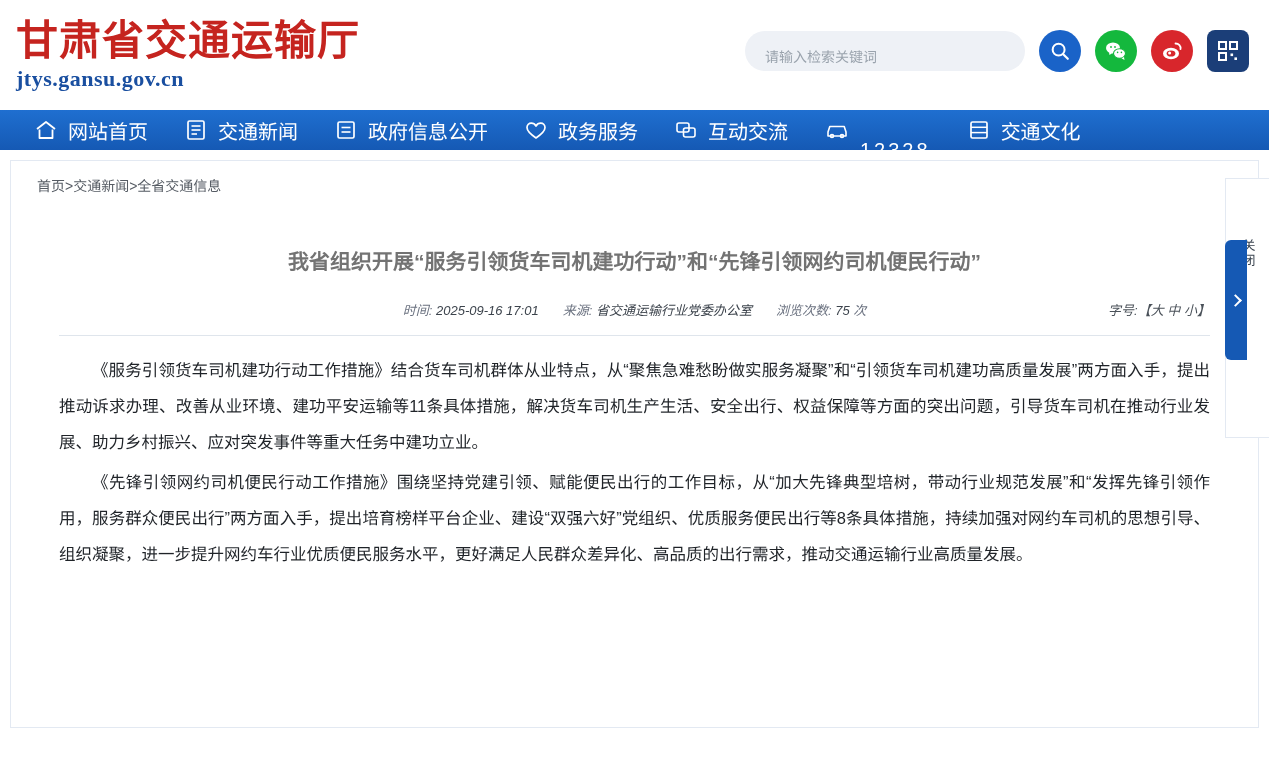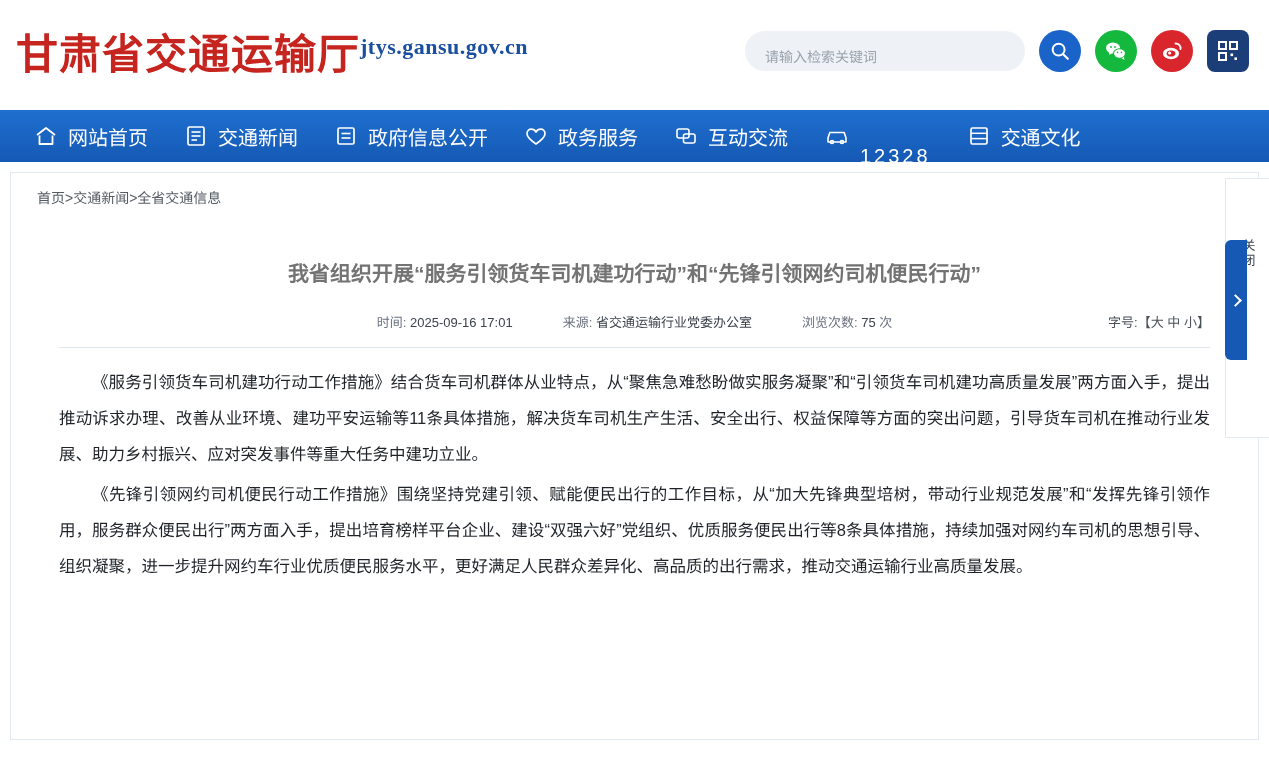--- a/index.html
+++ b/index.html
@@ -15,21 +15,21 @@
   .header {
     position: relative;
     height: 110px;
     background: #ffffff;
     display: flex;
     align-items: center;
   }
   .logo-block {
     margin-left: 16px;
     display: flex;
-    flex-direction: row;
+    flex-direction: column;
     justify-content: center;
   }
   .logo-title {
     font-family: "Liberation Serif", "DejaVu Serif", serif;
     font-weight: bold;
     font-size: 42px;
     line-height: 46px;
     color: #c5241f;
     letter-spacing: 1px;
     white-space: nowrap;
@@ -77,21 +77,21 @@
     display: flex; align-items: center; justify-content: center;
     cursor: pointer;
   }
   .btn-search { background: #1a63c8; }
   .btn-wechat { background: #14b83d; }
   .btn-weibo  { background: #d8262c; }
   .btn-qr     { background: #1b3e78; border-radius: 8px; }
 
   
   .nav {
-    height: 52px;
+    height: 40px;
     background: linear-gradient(180deg, #1f6fd0 0%, #1559b4 100%);
     display: flex;
     align-items: center;
     color: #ffffff;
     text-align: right;
   }
   .nav-item {
     display: flex;
     align-items: center;
     gap: 10px;
@@ -139,23 +139,24 @@
     font-weight: bold;
     line-height: 32px;
     margin: 8px 0 22px 0;
   }
   .art-meta {
     display: flex;
     align-items: center;
     justify-content: center;
     font-size: 13px;
     color: #5d6570;
-    gap: 50px;
+    gap: 24px;
     position: relative;
     padding-bottom: 16px;
+    font-style: italic;
   }
   .meta-label { color: #6b7280; }
   .meta-val { color: #3c434c; }
   .font-size-ctrl {
     position: absolute;
     right: 0;
     top: 0;
     font-size: 13px;
     color: #4a5man;
     color: #4a5159;

